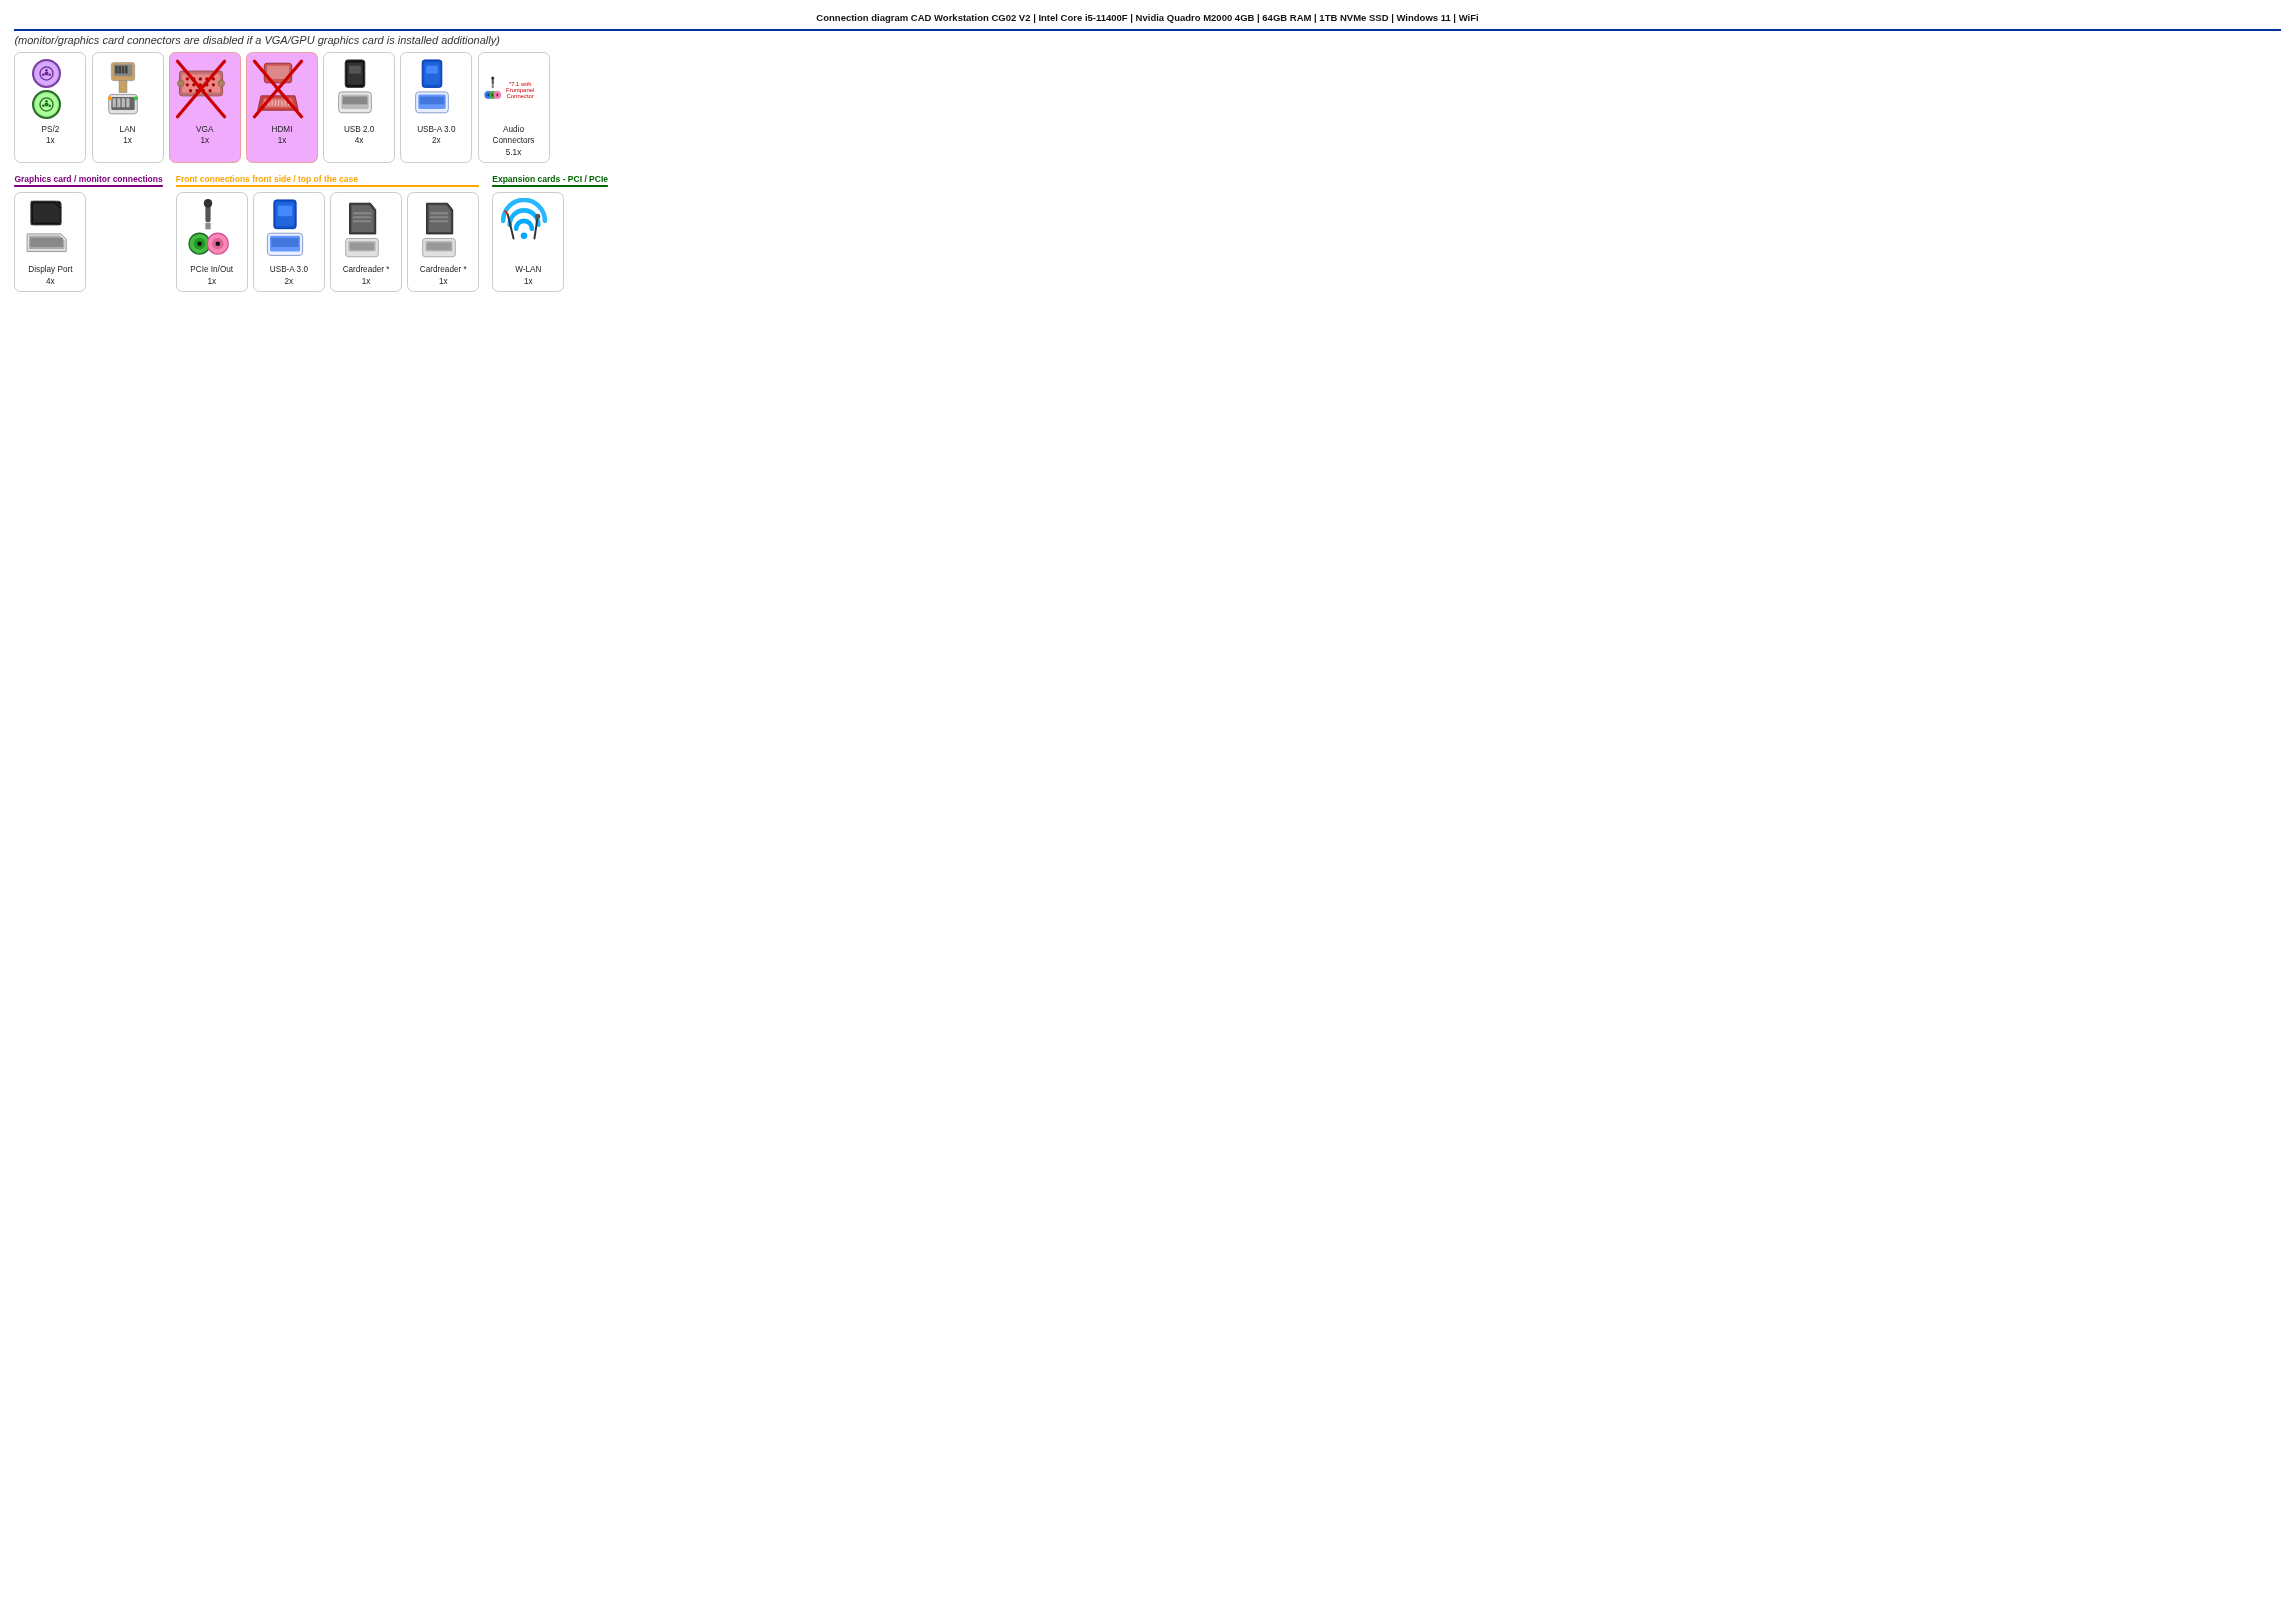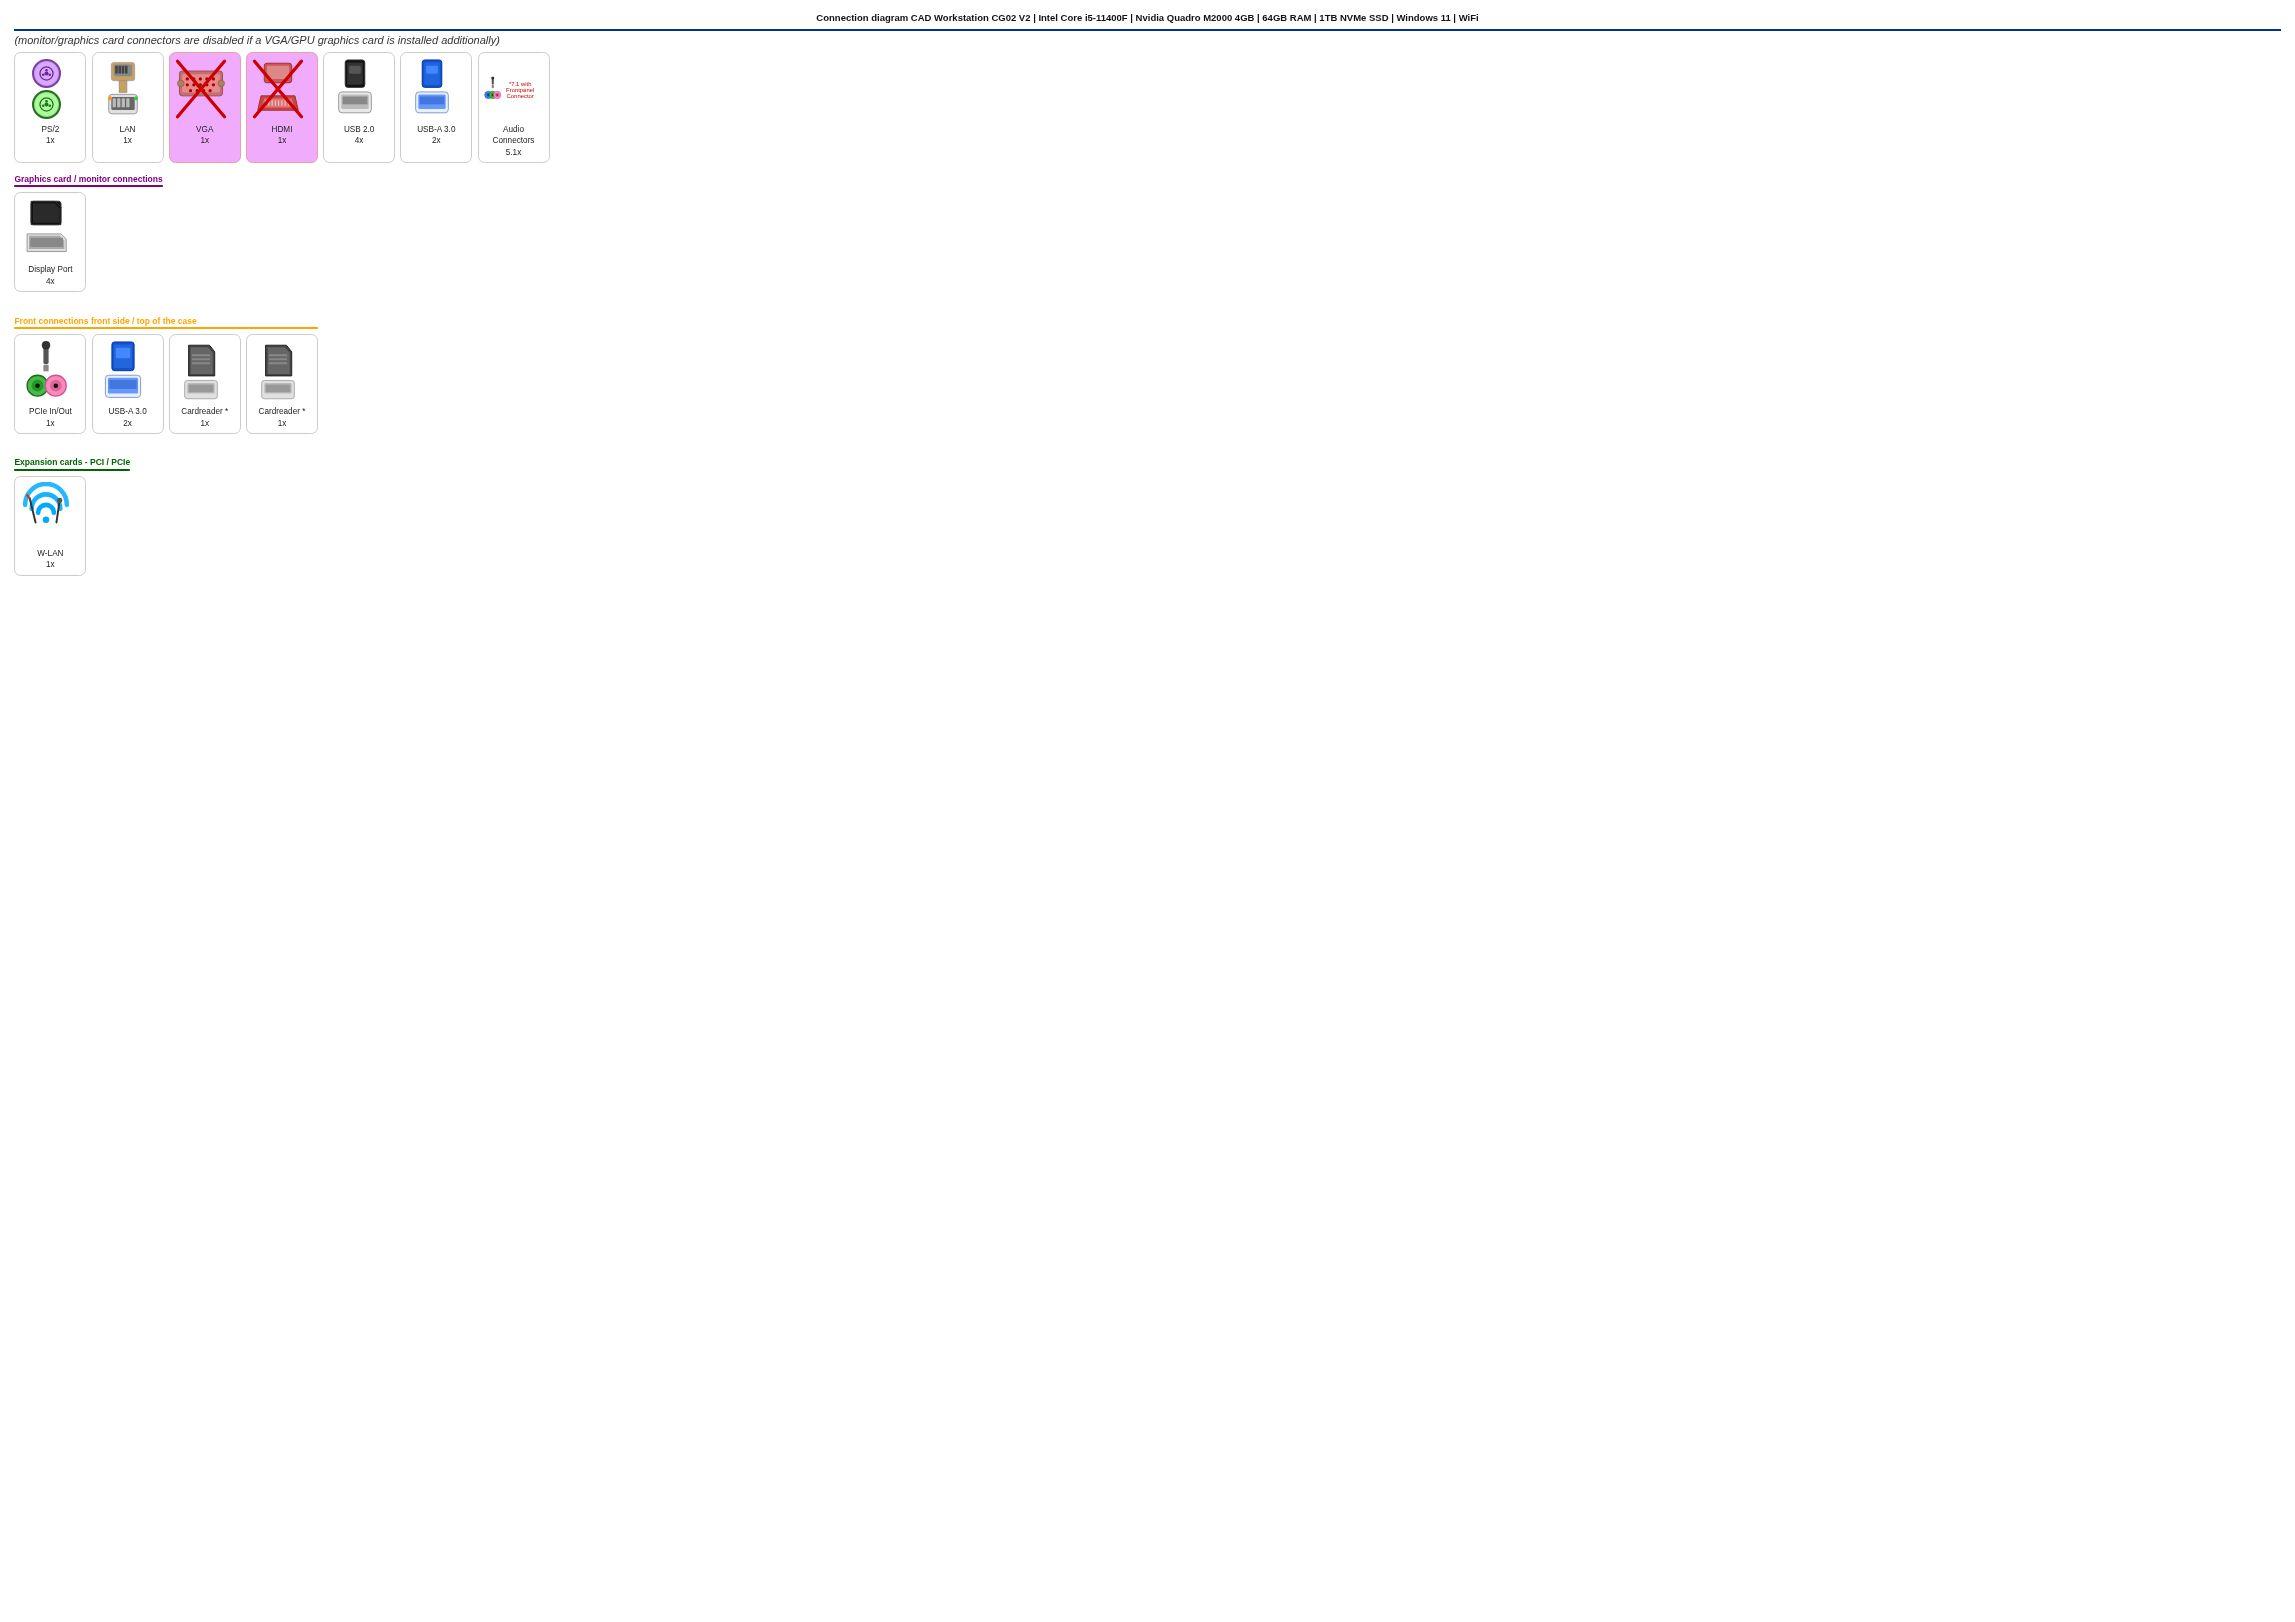--- a/index.html
+++ b/index.html
@@ -89,21 +89,20 @@
     .red-x svg {
       width: 100%;
       height: 100%;
     }
 
     
     .bottom-sections {
       display: flex;
       gap: 13px;
       align-items: flex-start;
-      flex-direction: column;
     }
     .section-block {
       display: flex;
       flex-direction: column;
     }
 
     
     .ps2-icon {
       display: flex;
       flex-direction: column;

